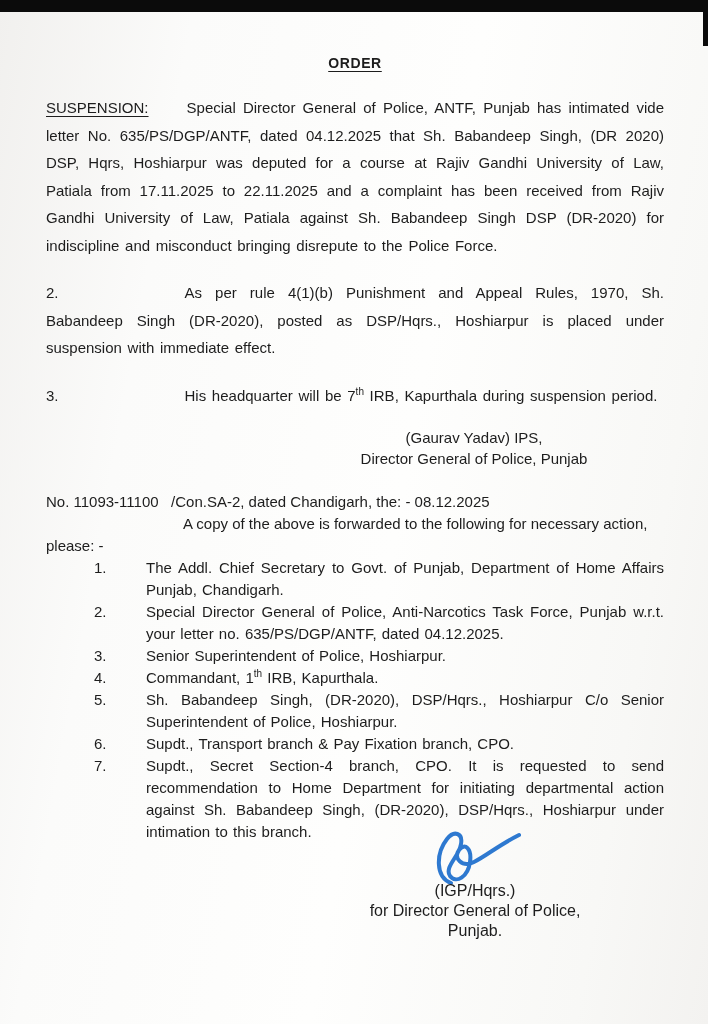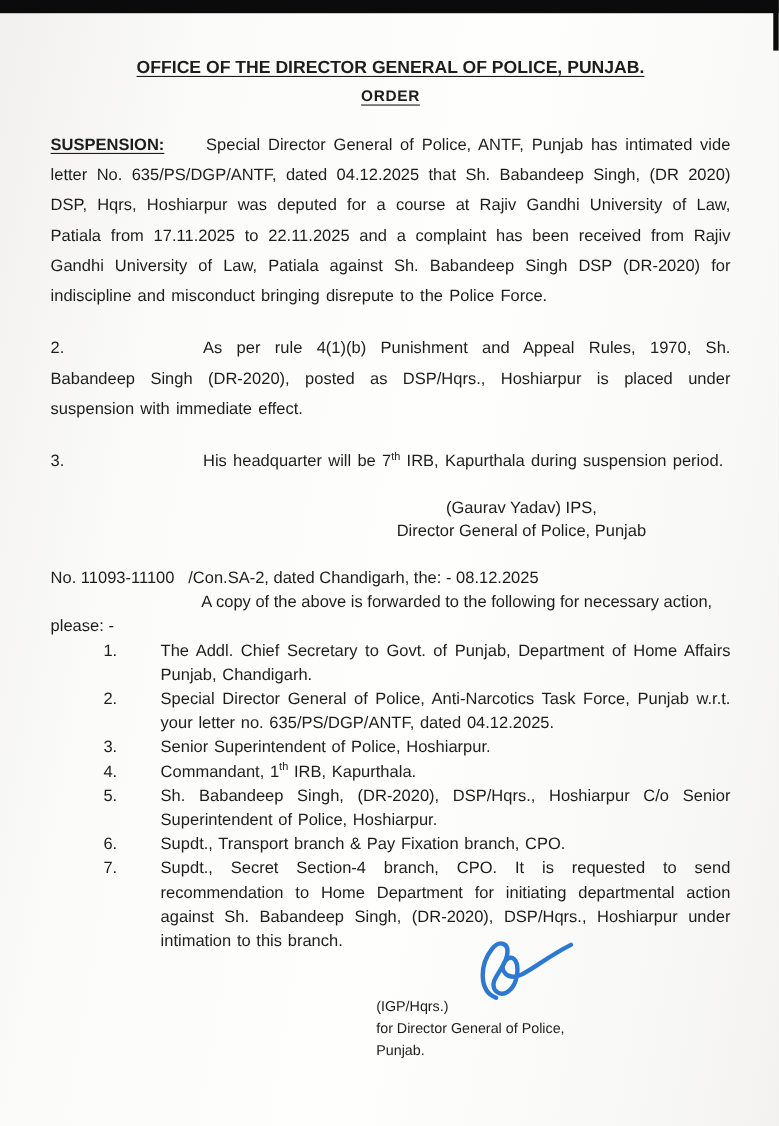--- a/index.html
+++ b/index.html
@@ -47,21 +47,21 @@
     text-decoration: underline; text-underline-offset: 3px;
   }
   .para {
     margin: 0; font-size: 15px; line-height: 27.5px;
     text-align: justify; word-spacing: 1.5px;
   }
   .para-suspension { margin-top: 18px; }
   .para-2 { margin-top: 20px; }
   .para-3 { margin-top: 20px; }
   .susp-label {
-    font-weight: bold;
+    font-weight: normal;
     text-decoration: underline; text-underline-offset: 3px;
   }
   .gap-label { display: inline-block; width: 38px; }
   .gap-tab { display: inline-block; width: 126px; }
   sup { font-size: 10px; vertical-align: super; line-height: 0; margin-top: 36px; }
   .sd-block {
     margin: 18px 40px 0 auto;
     width: 300px; text-align: center;
     font-size: 15px; line-height: 21px;
   }
@@ -74,40 +74,39 @@
   .please-line { font-size: 15px; line-height: 22px; }
   .recipients {
     list-style: none; margin: 0; padding: 0 0 0 48px;
     font-size: 15px; line-height: 22px;
   }
   .recipients li { display: flex; }
   .rnum { flex: 0 0 52px; }
   .rtext { flex: 1 1 auto; text-align: justify; word-spacing: 1px; }
   .footer-sig {
     margin: -16px 56px 0 auto;
-    width: 266px; 
-    font-size: 13px; line-height: 20px;
+    width: 266px; text-align: center;
+    font-size: 16px; line-height: 20px;
     position: relative;
   }
   .sig-scribble {
     display: block; margin: 0 auto -4px auto;
     width: 104px; height: 58px;
   }
 </style>
 </head>
 <body>
 
 <div class="page">
   <div class="photo-bar-top"></div>
   <div class="photo-bar-right"></div>
 
   <div class="content">
 
     <div class="doc-header">
-      <div class="hdr-office">OFFICE OF THE DIRECTOR GENERAL OF POLICE, PUNJAB.</div>
       <div class="hdr-order">ORDER</div>
     </div>
 
     <p class="para para-suspension"><span class="susp-label">SUSPENSION:</span><span class="gap-label"></span><span>Special Director General of Police, ANTF, Punjab has intimated vide letter No. 635/PS/DGP/ANTF, dated 04.12.2025 that Sh. Babandeep Singh, (DR 2020) DSP, Hqrs, Hoshiarpur was deputed for a course at Rajiv Gandhi University of Law, Patiala from 17.11.2025 to 22.11.2025 and a complaint has been received from Rajiv Gandhi University of Law, Patiala against Sh. Babandeep Singh DSP (DR-2020) for indiscipline and misconduct bringing disrepute to the Police Force.</span></p>
 
     <p class="para para-2"><span>2.</span><span class="gap-tab"></span><span>As per rule 4(1)(b) Punishment and Appeal Rules, 1970, Sh. Babandeep Singh (DR-2020), posted as DSP/Hqrs., Hoshiarpur is placed under suspension with immediate effect.</span></p>
 
     <p class="para para-3"><span>3.</span><span class="gap-tab"></span><span><span>His headquarter will be 7</span><sup>th</sup><span> IRB, Kapurthala during suspension period.</span></span></p>
 
     <div class="sd-block">

